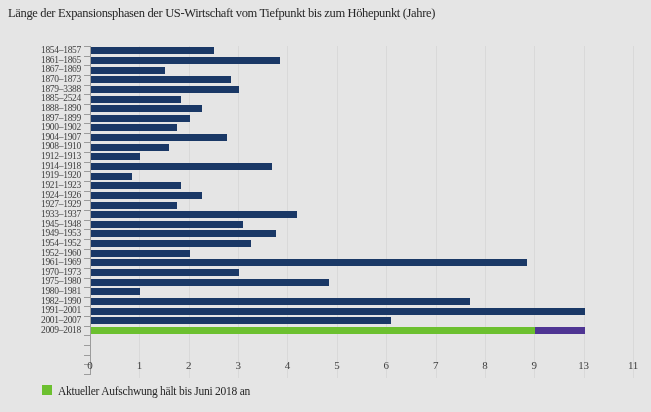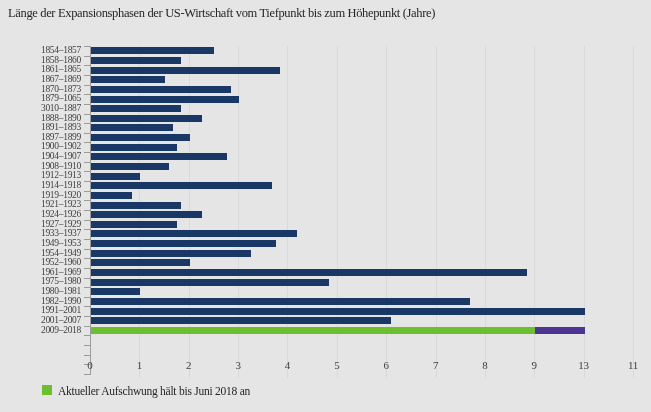--- a/index.html
+++ b/index.html
@@ -62,207 +62,207 @@
     <div class="yaxis"></div>
     <div class="rows">
     <div class="row">
       <div class="ylabel">1854–1857</div>
       <div class="tickspace"></div>
       <div class="track">
             <div class="bar" style="width: 22.7273%; background: rgb(26, 56, 102);"></div>
           </div>
     </div>
 
-    <div class="row">
-      <div class="ylabel">1858–1860</div>
+
+    <div class="row">
+      <div class="ylabel">1861–1865</div>
+      <div class="tickspace"></div>
+      <div class="track">
+            <div class="bar" style="width: 34.8182%; background: rgb(26, 56, 102);"></div>
+          </div>
+    </div>
+
+    <div class="row">
+      <div class="ylabel">1867–1869</div>
+      <div class="tickspace"></div>
+      <div class="track">
+            <div class="bar" style="width: 13.6364%; background: rgb(26, 56, 102);"></div>
+          </div>
+    </div>
+
+    <div class="row">
+      <div class="ylabel">1870–1873</div>
+      <div class="tickspace"></div>
+      <div class="track">
+            <div class="bar" style="width: 25.7273%; background: rgb(26, 56, 102);"></div>
+          </div>
+    </div>
+
+    <div class="row">
+      <div class="ylabel">1879–3388</div>
+      <div class="tickspace"></div>
+      <div class="track">
+            <div class="bar" style="width: 27.2727%; background: rgb(26, 56, 102);"></div>
+          </div>
+    </div>
+
+    <div class="row">
+      <div class="ylabel">1885–2524</div>
       <div class="tickspace"></div>
       <div class="track">
             <div class="bar" style="width: 16.6364%; background: rgb(26, 56, 102);"></div>
           </div>
     </div>
 
     <div class="row">
-      <div class="ylabel">1861–1865</div>
-      <div class="tickspace"></div>
-      <div class="track">
-            <div class="bar" style="width: 34.8182%; background: rgb(26, 56, 102);"></div>
-          </div>
-    </div>
-
-    <div class="row">
-      <div class="ylabel">1867–1869</div>
-      <div class="tickspace"></div>
-      <div class="track">
-            <div class="bar" style="width: 13.6364%; background: rgb(26, 56, 102);"></div>
-          </div>
-    </div>
-
-    <div class="row">
-      <div class="ylabel">1870–1873</div>
-      <div class="tickspace"></div>
-      <div class="track">
-            <div class="bar" style="width: 25.7273%; background: rgb(26, 56, 102);"></div>
-          </div>
-    </div>
-
-    <div class="row">
-      <div class="ylabel">1879–1065</div>
+      <div class="ylabel">1888–1890</div>
+      <div class="tickspace"></div>
+      <div class="track">
+            <div class="bar" style="width: 20.4545%; background: rgb(26, 56, 102);"></div>
+          </div>
+    </div>
+
+
+
+    <div class="row">
+      <div class="ylabel">1897–1899</div>
+      <div class="tickspace"></div>
+      <div class="track">
+            <div class="bar" style="width: 18.1818%; background: rgb(26, 56, 102);"></div>
+          </div>
+    </div>
+
+    <div class="row">
+      <div class="ylabel">1900–1902</div>
+      <div class="tickspace"></div>
+      <div class="track">
+            <div class="bar" style="width: 15.9091%; background: rgb(26, 56, 102);"></div>
+          </div>
+    </div>
+
+    <div class="row">
+      <div class="ylabel">1904–1907</div>
+      <div class="tickspace"></div>
+      <div class="track">
+            <div class="bar" style="width: 25%; background: rgb(26, 56, 102);"></div>
+          </div>
+    </div>
+
+    <div class="row">
+      <div class="ylabel">1908–1910</div>
+      <div class="tickspace"></div>
+      <div class="track">
+            <div class="bar" style="width: 14.3636%; background: rgb(26, 56, 102);"></div>
+          </div>
+    </div>
+
+    <div class="row">
+      <div class="ylabel">1912–1913</div>
+      <div class="tickspace"></div>
+      <div class="track">
+            <div class="bar" style="width: 9.09091%; background: rgb(26, 56, 102);"></div>
+          </div>
+    </div>
+
+    <div class="row">
+      <div class="ylabel">1914–1918</div>
+      <div class="tickspace"></div>
+      <div class="track">
+            <div class="bar" style="width: 33.3636%; background: rgb(26, 56, 102);"></div>
+          </div>
+    </div>
+
+    <div class="row">
+      <div class="ylabel">1919–1920</div>
+      <div class="tickspace"></div>
+      <div class="track">
+            <div class="bar" style="width: 7.54545%; background: rgb(26, 56, 102);"></div>
+          </div>
+    </div>
+
+    <div class="row">
+      <div class="ylabel">1921–1923</div>
+      <div class="tickspace"></div>
+      <div class="track">
+            <div class="bar" style="width: 16.6364%; background: rgb(26, 56, 102);"></div>
+          </div>
+    </div>
+
+    <div class="row">
+      <div class="ylabel">1924–1926</div>
+      <div class="tickspace"></div>
+      <div class="track">
+            <div class="bar" style="width: 20.4545%; background: rgb(26, 56, 102);"></div>
+          </div>
+    </div>
+
+    <div class="row">
+      <div class="ylabel">1927–1929</div>
+      <div class="tickspace"></div>
+      <div class="track">
+            <div class="bar" style="width: 15.9091%; background: rgb(26, 56, 102);"></div>
+          </div>
+    </div>
+
+    <div class="row">
+      <div class="ylabel">1933–1937</div>
+      <div class="tickspace"></div>
+      <div class="track">
+            <div class="bar" style="width: 37.9091%; background: rgb(26, 56, 102);"></div>
+          </div>
+    </div>
+
+
+    <div class="row">
+      <div class="ylabel">1945–1948</div>
+      <div class="tickspace"></div>
+      <div class="track">
+            <div class="bar" style="width: 28%; background: rgb(26, 56, 102);"></div>
+          </div>
+    </div>
+
+    <div class="row">
+      <div class="ylabel">1949–1953</div>
+      <div class="tickspace"></div>
+      <div class="track">
+            <div class="bar" style="width: 34.0909%; background: rgb(26, 56, 102);"></div>
+          </div>
+    </div>
+
+    <div class="row">
+      <div class="ylabel">1954–1952</div>
+      <div class="tickspace"></div>
+      <div class="track">
+            <div class="bar" style="width: 29.5455%; background: rgb(26, 56, 102);"></div>
+          </div>
+    </div>
+
+    <div class="row">
+      <div class="ylabel">1952–1960</div>
+      <div class="tickspace"></div>
+      <div class="track">
+            <div class="bar" style="width: 18.1818%; background: rgb(26, 56, 102);"></div>
+          </div>
+    </div>
+
+    <div class="row">
+      <div class="ylabel">1961–1969</div>
+      <div class="tickspace"></div>
+      <div class="track">
+            <div class="bar" style="width: 80.2727%; background: rgb(26, 56, 102);"></div>
+          </div>
+    </div>
+
+    <div class="row">
+      <div class="ylabel">1970–1973</div>
       <div class="tickspace"></div>
       <div class="track">
             <div class="bar" style="width: 27.2727%; background: rgb(26, 56, 102);"></div>
           </div>
     </div>
-
-    <div class="row">
-      <div class="ylabel">3010–1887</div>
-      <div class="tickspace"></div>
-      <div class="track">
-            <div class="bar" style="width: 16.6364%; background: rgb(26, 56, 102);"></div>
-          </div>
-    </div>
-
-    <div class="row">
-      <div class="ylabel">1888–1890</div>
-      <div class="tickspace"></div>
-      <div class="track">
-            <div class="bar" style="width: 20.4545%; background: rgb(26, 56, 102);"></div>
-          </div>
-    </div>
-
-    <div class="row">
-      <div class="ylabel">1891–1893</div>
-      <div class="tickspace"></div>
-      <div class="track">
-            <div class="bar" style="width: 15.1818%; background: rgb(26, 56, 102);"></div>
-          </div>
-    </div>
-
-
-    <div class="row">
-      <div class="ylabel">1897–1899</div>
-      <div class="tickspace"></div>
-      <div class="track">
-            <div class="bar" style="width: 18.1818%; background: rgb(26, 56, 102);"></div>
-          </div>
-    </div>
-
-    <div class="row">
-      <div class="ylabel">1900–1902</div>
-      <div class="tickspace"></div>
-      <div class="track">
-            <div class="bar" style="width: 15.9091%; background: rgb(26, 56, 102);"></div>
-          </div>
-    </div>
-
-    <div class="row">
-      <div class="ylabel">1904–1907</div>
-      <div class="tickspace"></div>
-      <div class="track">
-            <div class="bar" style="width: 25%; background: rgb(26, 56, 102);"></div>
-          </div>
-    </div>
-
-    <div class="row">
-      <div class="ylabel">1908–1910</div>
-      <div class="tickspace"></div>
-      <div class="track">
-            <div class="bar" style="width: 14.3636%; background: rgb(26, 56, 102);"></div>
-          </div>
-    </div>
-
-    <div class="row">
-      <div class="ylabel">1912–1913</div>
-      <div class="tickspace"></div>
-      <div class="track">
-            <div class="bar" style="width: 9.09091%; background: rgb(26, 56, 102);"></div>
-          </div>
-    </div>
-
-    <div class="row">
-      <div class="ylabel">1914–1918</div>
-      <div class="tickspace"></div>
-      <div class="track">
-            <div class="bar" style="width: 33.3636%; background: rgb(26, 56, 102);"></div>
-          </div>
-    </div>
-
-    <div class="row">
-      <div class="ylabel">1919–1920</div>
-      <div class="tickspace"></div>
-      <div class="track">
-            <div class="bar" style="width: 7.54545%; background: rgb(26, 56, 102);"></div>
-          </div>
-    </div>
-
-    <div class="row">
-      <div class="ylabel">1921–1923</div>
-      <div class="tickspace"></div>
-      <div class="track">
-            <div class="bar" style="width: 16.6364%; background: rgb(26, 56, 102);"></div>
-          </div>
-    </div>
-
-    <div class="row">
-      <div class="ylabel">1924–1926</div>
-      <div class="tickspace"></div>
-      <div class="track">
-            <div class="bar" style="width: 20.4545%; background: rgb(26, 56, 102);"></div>
-          </div>
-    </div>
-
-    <div class="row">
-      <div class="ylabel">1927–1929</div>
-      <div class="tickspace"></div>
-      <div class="track">
-            <div class="bar" style="width: 15.9091%; background: rgb(26, 56, 102);"></div>
-          </div>
-    </div>
-
-    <div class="row">
-      <div class="ylabel">1933–1937</div>
-      <div class="tickspace"></div>
-      <div class="track">
-            <div class="bar" style="width: 37.9091%; background: rgb(26, 56, 102);"></div>
-          </div>
-    </div>
-
-
-
-    <div class="row">
-      <div class="ylabel">1949–1953</div>
-      <div class="tickspace"></div>
-      <div class="track">
-            <div class="bar" style="width: 34.0909%; background: rgb(26, 56, 102);"></div>
-          </div>
-    </div>
-
-    <div class="row">
-      <div class="ylabel">1954–1949</div>
-      <div class="tickspace"></div>
-      <div class="track">
-            <div class="bar" style="width: 29.5455%; background: rgb(26, 56, 102);"></div>
-          </div>
-    </div>
-
-    <div class="row">
-      <div class="ylabel">1952–1960</div>
-      <div class="tickspace"></div>
-      <div class="track">
-            <div class="bar" style="width: 18.1818%; background: rgb(26, 56, 102);"></div>
-          </div>
-    </div>
-
-    <div class="row">
-      <div class="ylabel">1961–1969</div>
-      <div class="tickspace"></div>
-      <div class="track">
-            <div class="bar" style="width: 80.2727%; background: rgb(26, 56, 102);"></div>
-          </div>
-    </div>
-
 
     <div class="row">
       <div class="ylabel">1975–1980</div>
       <div class="tickspace"></div>
       <div class="track">
             <div class="bar" style="width: 43.9091%; background: rgb(26, 56, 102);"></div>
           </div>
     </div>
 
     <div class="row">

